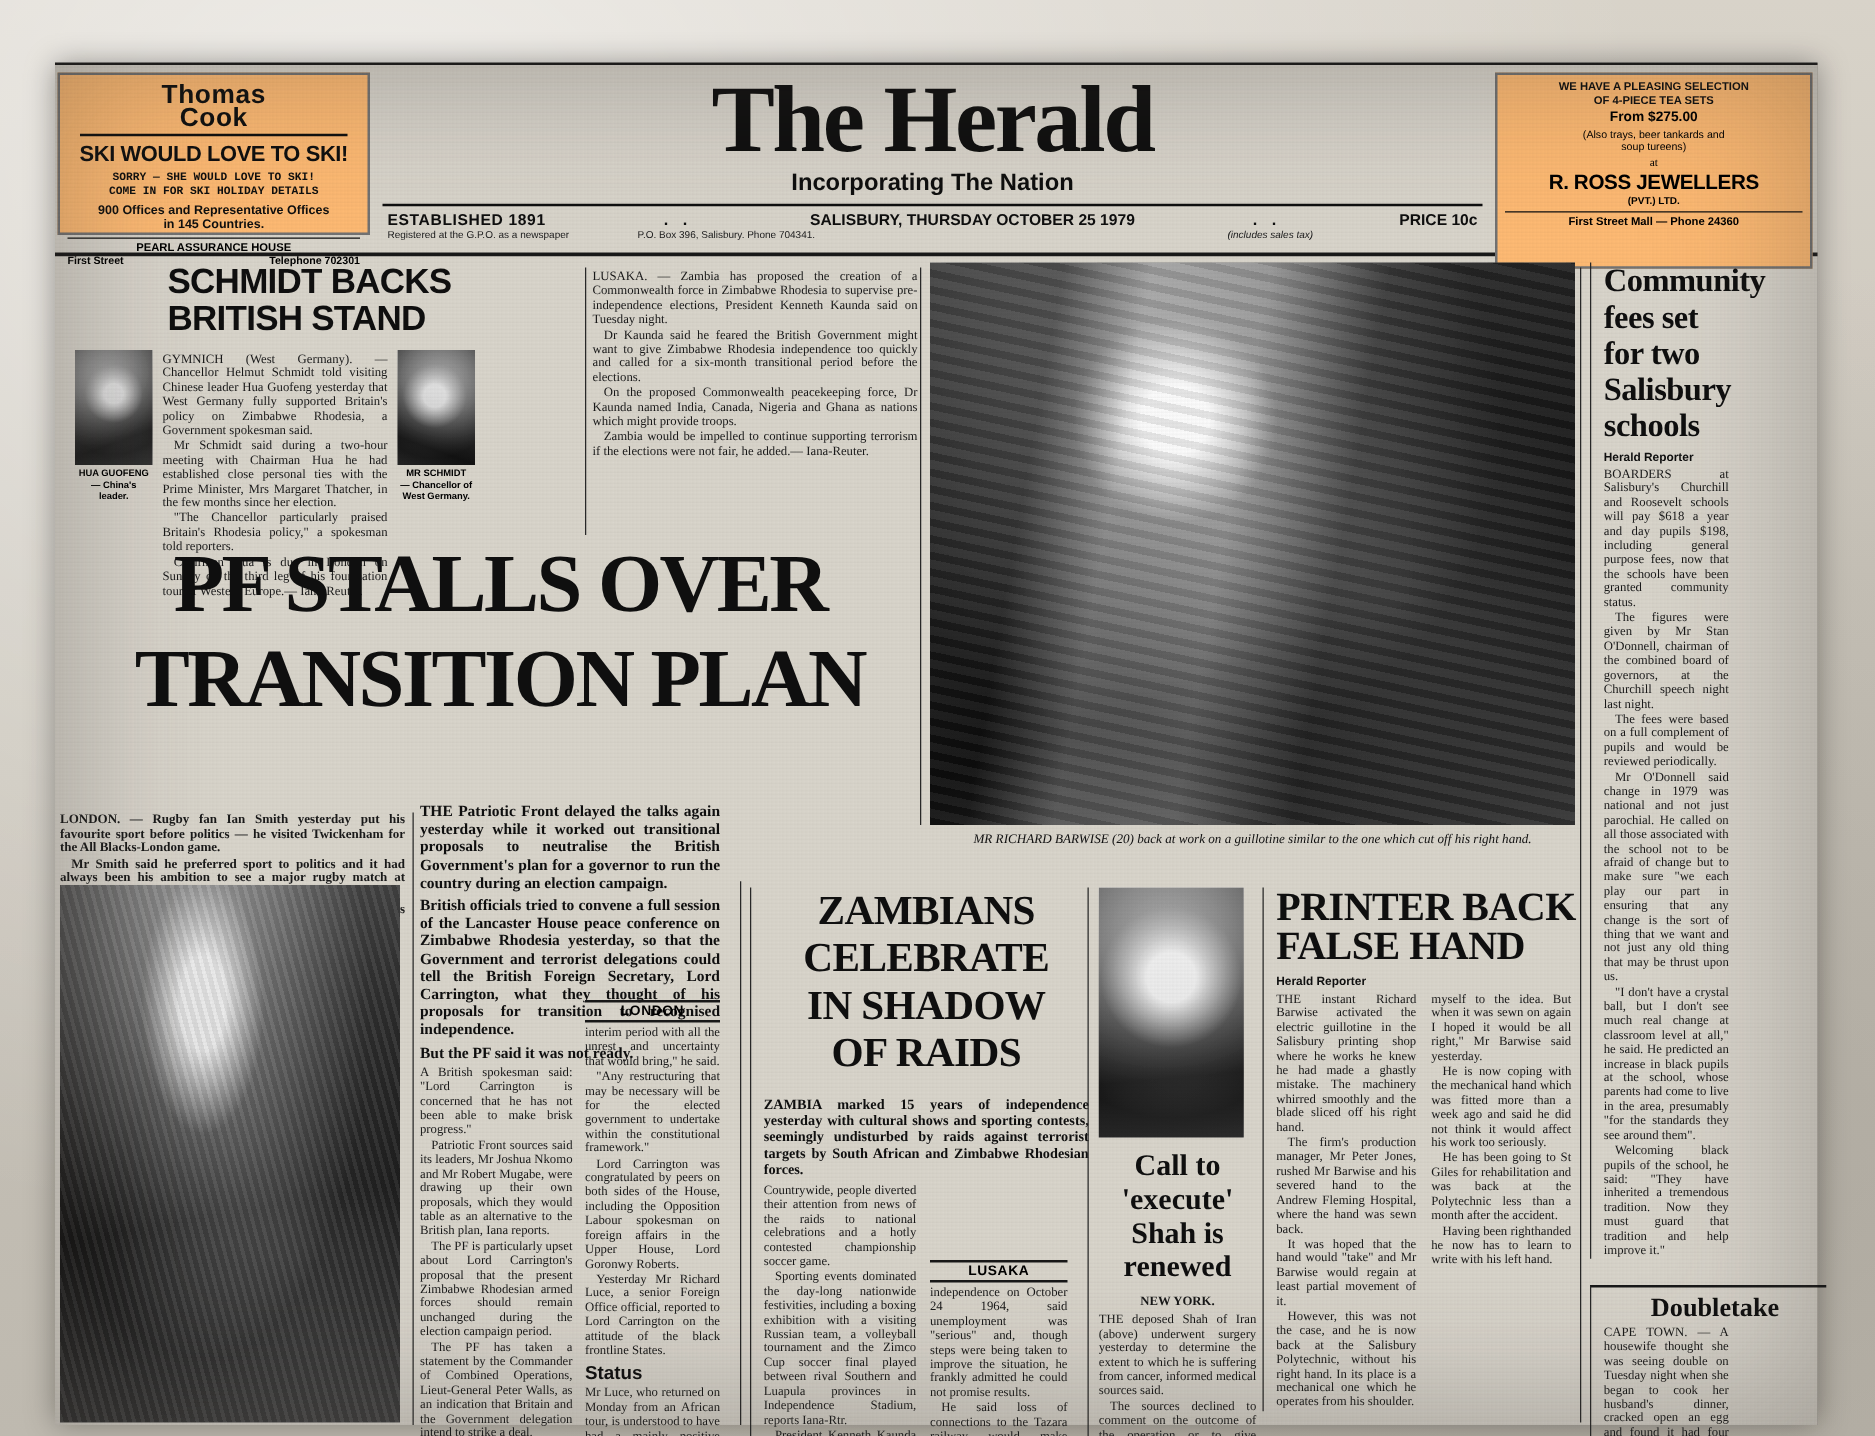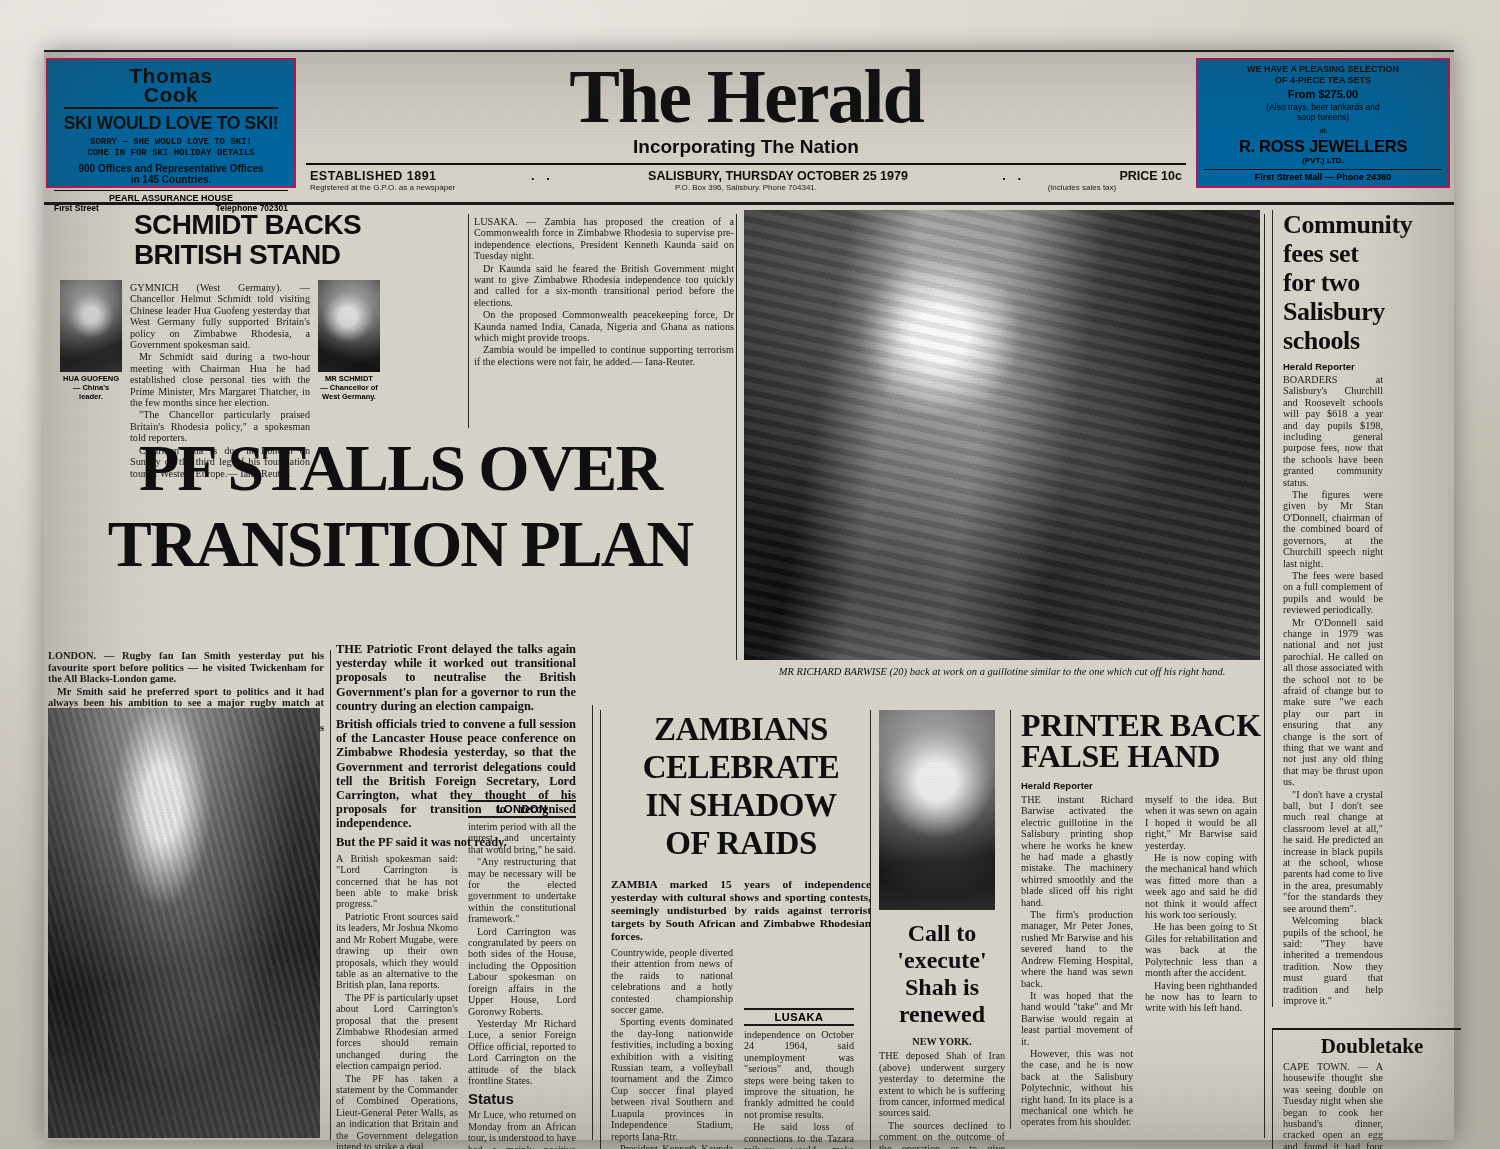--- a/index.html
+++ b/index.html
@@ -22,44 +22,44 @@
     background-image:
       repeating-linear-gradient(0deg, rgba(0,0,0,.035) 0px, rgba(0,0,0,0) 2px, rgba(0,0,0,.02) 3px),
       repeating-linear-gradient(90deg, rgba(0,0,0,.02) 0px, rgba(0,0,0,0) 3px);
     mix-blend-mode:multiply;opacity:.8;}
   .vig{position:absolute;inset:0;pointer-events:none;
     box-shadow:inset 0 0 120px rgba(60,55,48,.35);}
 
   
   .masthead{position:absolute;left:0;top:0;width:1410px;height:152px;border-bottom:3px solid #1a1a1a;}
   .mh-rule{position:absolute;left:0;right:0;top:0;height:2px;background:#1a1a1a;}
-  .ad-box{position:absolute;border:2px solid #be185d;background:#0369a1;}
+  .ad-box{position:absolute;border:2px solid #737373;background:#fdba74;}
   .ad-left{left:2px;top:8px;width:250px;height:130px;padding:4px 6px;box-sizing:border-box;text-align:center;}
   .tc-logo{font-family:"Liberation Sans",sans-serif;font-weight:bold;font-size:21px;line-height:19px;letter-spacing:.5px;color:#111;margin-top:2px;}
   .tc-logo span{display:block;}
   .tc-rule{height:2px;background:#111;margin:3px 10px 4px;}
   .ski-head{font-family:"Liberation Sans",sans-serif;font-weight:bold;font-size:17.5px;letter-spacing:-.3px;color:#111;}
   .ski-sub{font-family:Liberation Mono, monospace;font-size:9px;font-weight:bold;line-height:11px;color:#111;margin-top:3px;}
   .ski-off{font-family:"Liberation Sans",sans-serif;font-size:10px;font-weight:bold;line-height:11px;margin-top:4px;color:#111;}
   .ski-bot{font-family:"Liberation Sans",sans-serif;font-size:9px;font-weight:bold;margin-top:5px;border-top:1px solid #111;padding-top:2px;}
   .ski-bot .ln{display:flex;justify-content:space-between;font-size:8.5px;}
 
   .mh-center{position:absolute;left:262px;top:8px;width:880px;text-align:center;}
   .herald{font-family:"Liberation Serif",serif;font-weight:bold;font-size:76px;line-height:76px;letter-spacing:-2px;color:#111;}
   .incorp{font-family:"Liberation Sans",sans-serif;font-weight:bold;font-size:19px;margin-top:2px;color:#111;}
   .mh-line{height:2px;background:#111;margin:5px 0 3px;}
   .mh-row{display:flex;justify-content:space-between;align-items:center;font-family:"Liberation Sans",sans-serif;font-weight:bold;font-size:12.5px;color:#111;padding:0 4px;}
   .mh-row .est{letter-spacing:.5px;}
   .mh-row .dots{letter-spacing:4px;font-size:13px;}
   .mh-sub{display:flex;justify-content:space-between;font-size:8px;font-family:"Liberation Sans",sans-serif;padding:0 4px;color:#222;}
-  .mh-sub .c{flex:1;text-align:center;}
+  .mh-sub .c{flex:1;text-align:left;}
   .mh-sub .l{width:200px;text-align:left;}
-  .mh-sub .r{width:200px;text-align:center;}
-
-  .ad-right{left:1152px;top:8px;width:254px;height:130px;padding:4px 6px;box-sizing:border-box;text-align:center;}
+  .mh-sub .r{width:200px;text-align:left;font-style:italic;}
+
+  .ad-right{left:1152px;top:8px;width:254px;height:157px;padding:4px 6px;box-sizing:border-box;text-align:center;}
   .rr-top{font-family:"Liberation Sans",sans-serif;font-size:9px;font-weight:bold;line-height:11px;color:#111;}
   .rr-price{font-family:"Liberation Sans",sans-serif;font-size:11px;font-weight:bold;margin-top:2px;}
   .rr-small{font-family:"Liberation Sans",sans-serif;font-size:8.5px;line-height:10px;margin-top:2px;}
   .rr-at{font-family:"Liberation Serif",serif;font-size:9px;margin-top:3px;}
   .rr-name{font-family:"Liberation Sans",sans-serif;font-size:16.5px;font-weight:bold;letter-spacing:-.3px;margin-top:2px;}
   .rr-pvt{font-family:"Liberation Sans",sans-serif;font-size:8px;font-weight:bold;}
   .rr-addr{font-family:"Liberation Sans",sans-serif;font-size:9px;font-weight:bold;border-top:1px solid #111;margin-top:4px;padding-top:2px;}
 
   
   .col-rule{position:absolute;width:1px;background:#2a2a2a;}

